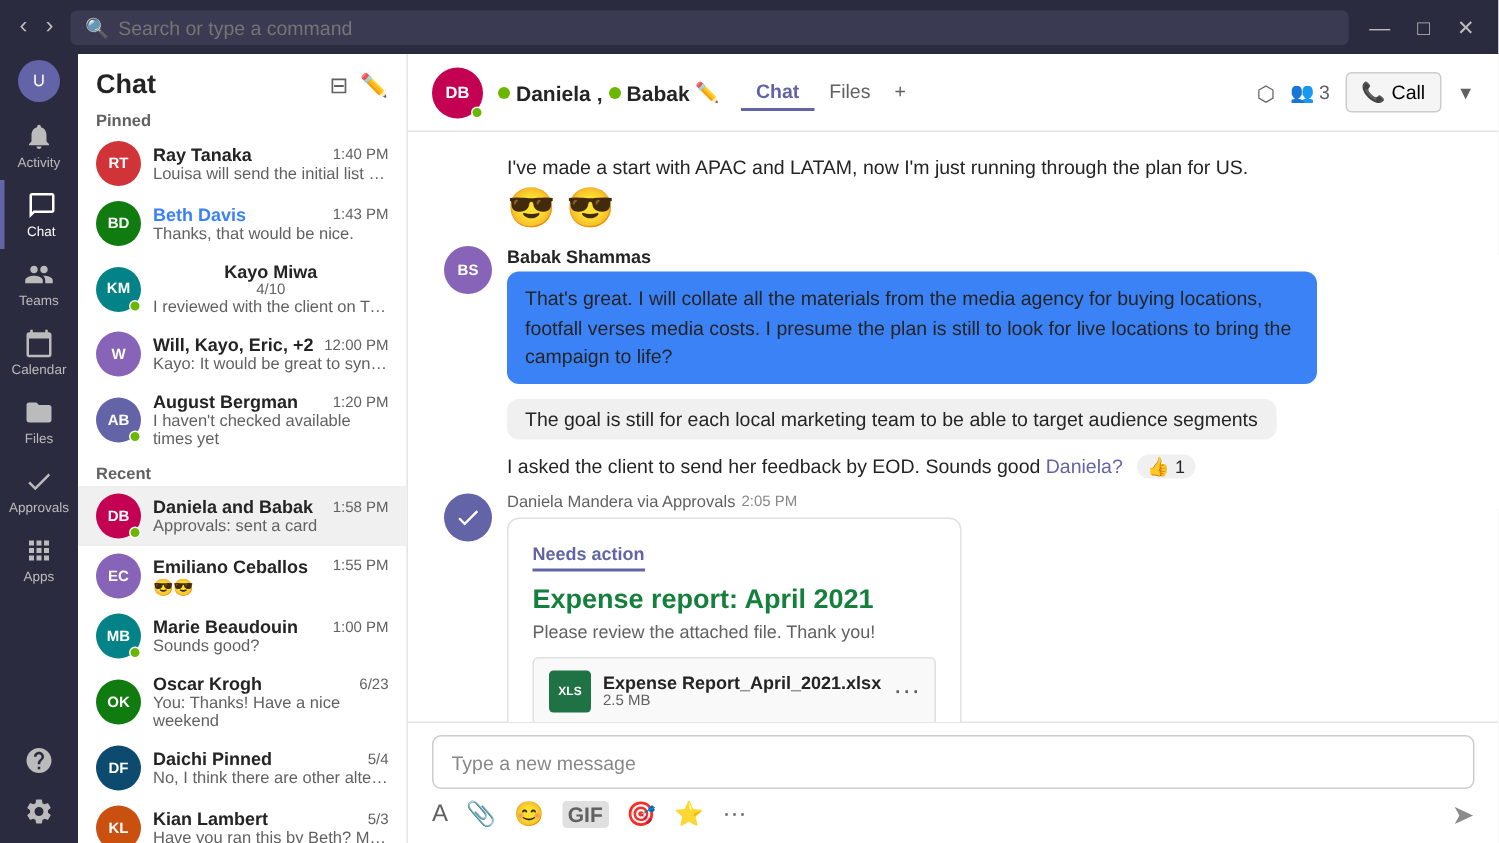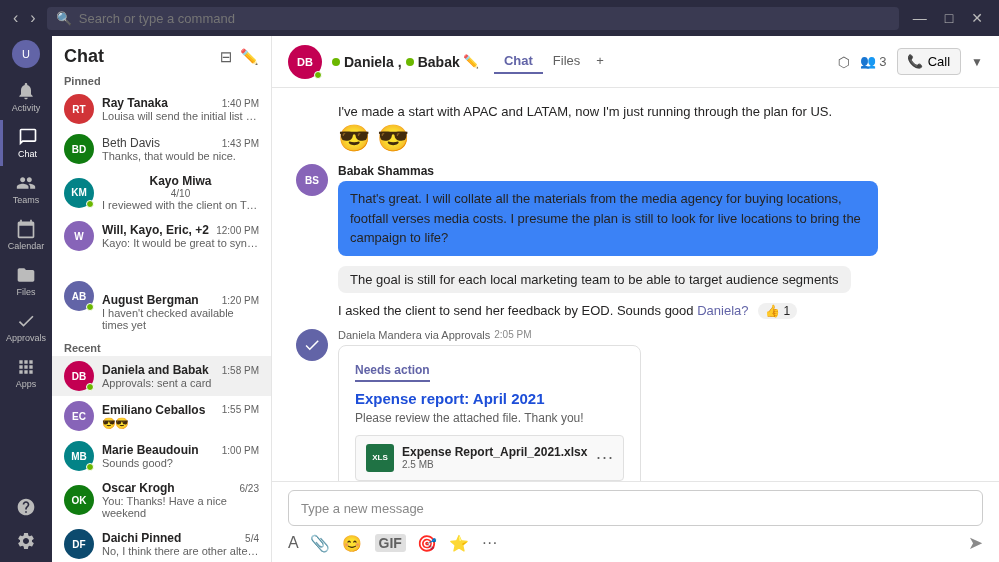--- a/index.html
+++ b/index.html
@@ -113,21 +113,21 @@
             <span style="font-size:10px;color:#616161;">1:40 PM</span>
           </div>
           <div style="font-size:11px;color:#616161;white-space:nowrap;overflow:hidden;text-overflow:ellipsis;">Louisa will send the initial list of atte...</div>
         </div>
       </div>
 
       <div style="display:flex;align-items:center;padding:5px 12px;cursor:pointer;gap:8px;">
         <div style="width:30px;height:30px;border-radius:50%;background:#107c10;flex-shrink:0;display:flex;align-items:center;justify-content:center;font-size:10px;font-weight:700;color:#fff;">BD</div>
         <div style="flex:1;min-width:0;">
           <div style="display:flex;justify-content:space-between;align-items:center;">
-            <span style="font-size:12px;font-weight:400;color:#404040;">Beth Davis</span>
+            <span style="font-size:12px;font-weight:700;color:#3b82f6;">Beth Davis</span>
             <span style="font-size:10px;color:#616161;">1:43 PM</span>
           </div>
           <div style="font-size:11px;color:#616161;">Thanks, that would be nice.</div>
         </div>
       </div>
 
       <div style="display:flex;align-items:center;padding:5px 12px;cursor:pointer;gap:8px;">
         <div style="width:30px;height:30px;border-radius:50%;background:#038387;flex-shrink:0;display:flex;align-items:center;justify-content:center;font-size:10px;font-weight:700;color:#fff;position:relative;">KM<span style="width:8px;height:8px;border-radius:50%;background:#6bb700;position:absolute;bottom:0;right:0;border:1.5px solid #fff;"></span></div>
         <div style="flex:1;min-width:0;">
           <div style="display:flex;justify-content:space-between;align-items:center;flex-direction:column;">
@@ -145,21 +145,21 @@
             <span style="font-size:12px;font-weight:600;color:#252424;">Will, Kayo, Eric, +2</span>
             <span style="font-size:10px;color:#616161;">12:00 PM</span>
           </div>
           <div style="font-size:11px;color:#616161;white-space:nowrap;overflow:hidden;text-overflow:ellipsis;">Kayo: It would be great to sync with...</div>
         </div>
       </div>
 
       <div style="display:flex;align-items:center;padding:5px 12px;cursor:pointer;gap:8px;">
         <div style="width:30px;height:30px;border-radius:50%;background:#6264a7;flex-shrink:0;display:flex;align-items:center;justify-content:center;font-size:10px;font-weight:700;color:#fff;position:relative;">AB<span style="width:8px;height:8px;border-radius:50%;background:#6bb700;position:absolute;bottom:0;right:0;border:1.5px solid #fff;"></span></div>
         <div style="flex:1;min-width:0;">
-          <div style="display:flex;justify-content:space-between;align-items:center;margin-top:32px;">
+          <div style="display:flex;justify-content:space-between;align-items:center;">
             <span style="font-size:12px;font-weight:600;color:#252424;">August Bergman</span>
             <span style="font-size:10px;color:#616161;">1:20 PM</span>
           </div>
           <div style="font-size:11px;color:#616161;">I haven't checked available times yet</div>
         </div>
       </div>
 
       <div style="font-size:11px;font-weight:600;color:#616161;padding:6px 12px 2px;">Recent</div>
 
       <div style="display:flex;align-items:center;padding:5px 12px;cursor:pointer;gap:8px;background:#f0f0f0;">
@@ -302,21 +302,21 @@
                 <path d="M9 16.17L4.83 12l-1.42 1.41L9 19 21 7l-1.41-1.41z"></path>
               </svg>
           </div>
           <div>
             <div style="display:flex;align-items:center;gap:4px;margin-bottom:4px;">
               <span style="font-size:11px;color:#616161;">Daniela Mandera via Approvals</span>
               <span style="font-size:10px;color:#888;">2:05 PM</span>
             </div>
             <div style="background:#fff;border:1px solid #e0e0e0;border-radius:8px;padding:14px 16px;max-width:340px;">
               <div style="color:#6264a7;font-size:12px;font-weight:600;border-bottom:2px solid #6264a7;display:inline-block;padding-bottom:3px;margin-bottom:8px;">Needs action</div>
-              <div style="font-size:15px;font-weight:700;color:#1d4ed8;margin-bottom:4px;">Expense report: April 2021</div>
+              <div style="font-size:18px;font-weight:700;color:#15803d;margin-bottom:4px;">Expense report: April 2021</div>
               <div style="font-size:12px;color:#616161;margin-bottom:10px;">Please review the attached file. Thank you!</div>
               <div style="display:flex;align-items:center;background:#f9f9f9;border:1px solid #e0e0e0;border-radius:4px;padding:8px 10px;gap:8px;margin-bottom:10px;cursor:pointer;">
                 <div style="width:28px;height:28px;background:#1f7244;border-radius:3px;display:flex;align-items:center;justify-content:center;color:#fff;font-size:8px;font-weight:700;flex-shrink:0;">XLS</div>
                 <div style="flex:1;">
                   <div style="font-size:12px;font-weight:600;color:#252424;">Expense Report_April_2021.xlsx</div>
                   <div style="font-size:10px;color:#616161;">2.5 MB</div>
                 </div>
                 <span style="color:#616161;cursor:pointer;font-size:18px;">···</span>
               </div>
               

